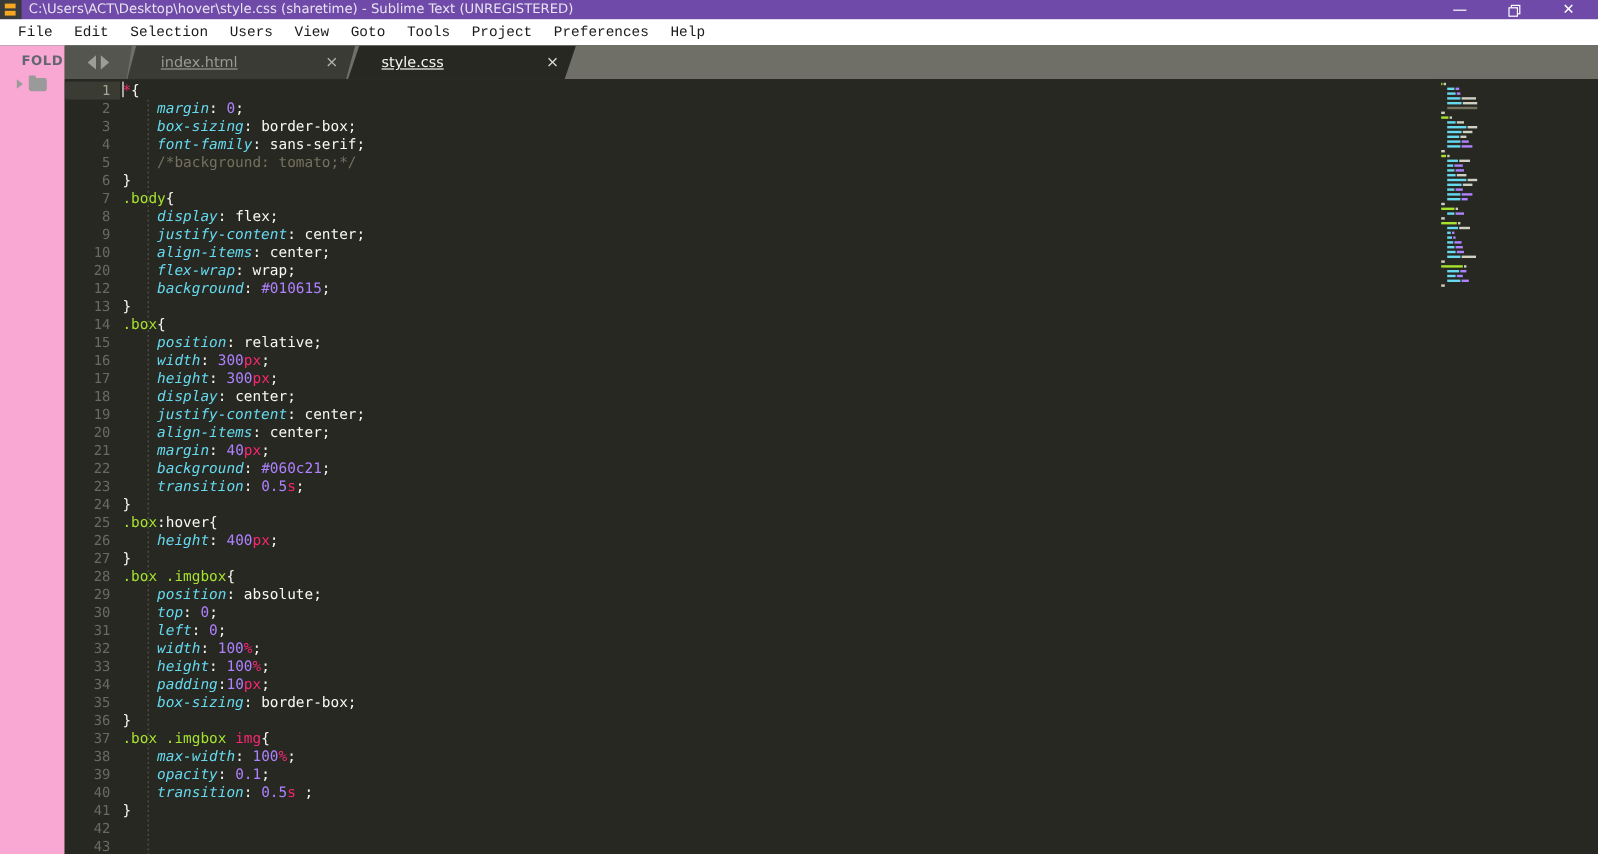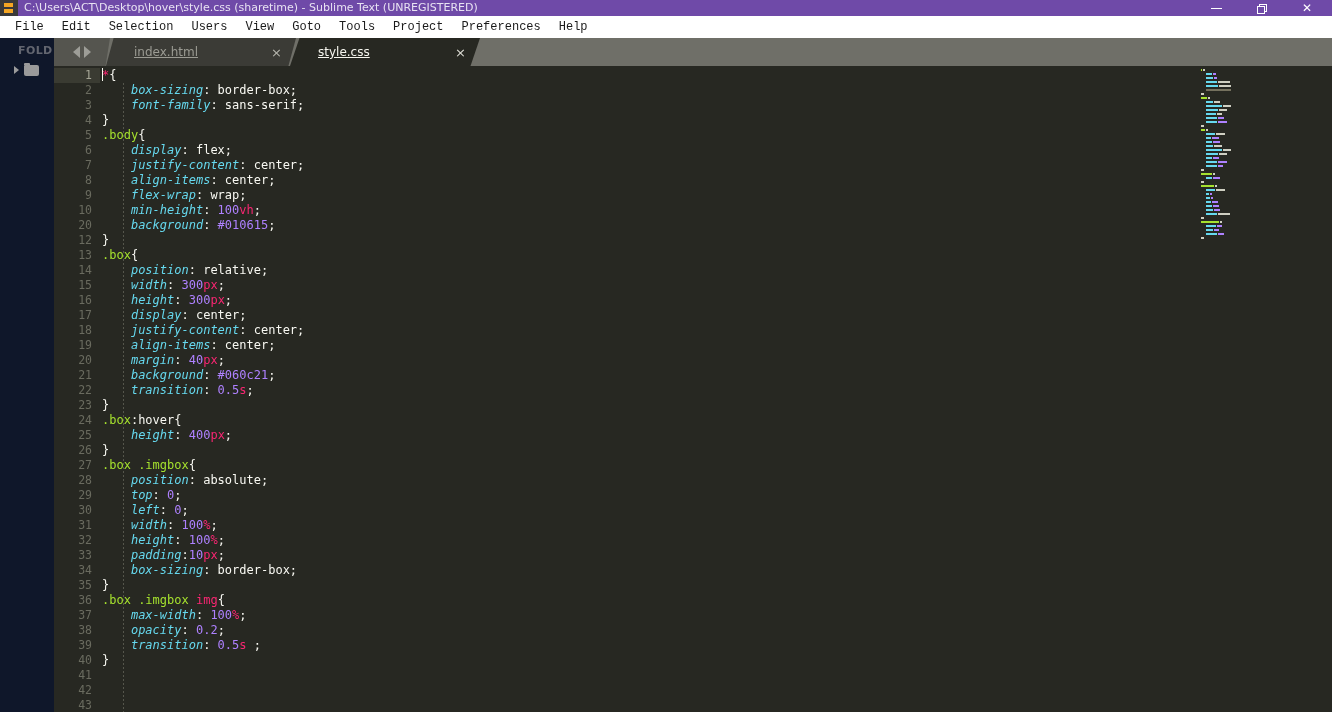--- a/index.html
+++ b/index.html
@@ -117,21 +117,21 @@
   .main {
     display: flex;
     height: 674px;
     background: #272822;
   }
 
   
   .sidebar {
     width: 54px;
     flex: 0 0 54px;
-    background: #0f172a;
+    background: #f9a8d4;
     padding-top: 2px;
     box-sizing: border-box;
   }
   .sidebar-header {
     color: #636670;
     font-size: 11px;
     font-weight: bold;
     letter-spacing: 0.4px;
     padding: 4px 0 4px 18px;
     white-space: nowrap;
@@ -445,29 +445,30 @@
           <div class="ln">38</div>
           <div class="ln">39</div>
           <div class="ln">40</div>
           <div class="ln">41</div>
           <div class="ln">42</div>
           <div class="ln">43</div>
         </div>
       <div class="code-area" id="code-area">
         <div class="indent-guide"></div>
       <div class="code-line"><span class="cursor"></span><span class="t-star">*</span><span class="t-brace">{</span></div>
+          <div class="code-line">    <span class="t-prop">margin</span><span class="t-punc">: </span><span class="t-num">0</span><span class="t-val">;</span></div>
           <div class="code-line">    <span class="t-prop">box-sizing</span><span class="t-punc">: </span><span class="t-val">border-box;</span></div>
           <div class="code-line">    <span class="t-prop">font-family</span><span class="t-punc">: </span><span class="t-val">sans-serif;</span></div>
+          <div class="code-line">    <span class="t-com">/*background: tomato;*/</span></div>
           <div class="code-line"><span class="t-brace">}</span></div>
           <div class="code-line"><span class="t-sel">.body</span><span class="t-brace">{</span></div>
           <div class="code-line">    <span class="t-prop">display</span><span class="t-punc">: </span><span class="t-val">flex;</span></div>
           <div class="code-line">    <span class="t-prop">justify-content</span><span class="t-punc">: </span><span class="t-val">center;</span></div>
           <div class="code-line">    <span class="t-prop">align-items</span><span class="t-punc">: </span><span class="t-val">center;</span></div>
           <div class="code-line">    <span class="t-prop">flex-wrap</span><span class="t-punc">: </span><span class="t-val">wrap;</span></div>
-          <div class="code-line">    <span class="t-prop">min-height</span><span class="t-punc">: </span><span class="t-num">100</span><span class="t-unit">vh</span><span class="t-val">;</span></div>
           <div class="code-line">    <span class="t-prop">background</span><span class="t-punc">: </span><span class="t-hex">#010615</span><span class="t-val">;</span></div>
           <div class="code-line"><span class="t-brace">}</span></div>
           <div class="code-line"><span class="t-sel">.box</span><span class="t-brace">{</span></div>
           <div class="code-line">    <span class="t-prop">position</span><span class="t-punc">: </span><span class="t-val">relative;</span></div>
           <div class="code-line">    <span class="t-prop">width</span><span class="t-punc">: </span><span class="t-num">300</span><span class="t-unit">px</span><span class="t-val">;</span></div>
           <div class="code-line">    <span class="t-prop">height</span><span class="t-punc">: </span><span class="t-num">300</span><span class="t-unit">px</span><span class="t-val">;</span></div>
           <div class="code-line">    <span class="t-prop">display</span><span class="t-punc">: </span><span class="t-val">center;</span></div>
           <div class="code-line">    <span class="t-prop">justify-content</span><span class="t-punc">: </span><span class="t-val">center;</span></div>
           <div class="code-line">    <span class="t-prop">align-items</span><span class="t-punc">: </span><span class="t-val">center;</span></div>
           <div class="code-line">    <span class="t-prop">margin</span><span class="t-punc">: </span><span class="t-num">40</span><span class="t-unit">px</span><span class="t-val">;</span></div>
@@ -481,21 +482,21 @@
           <div class="code-line">    <span class="t-prop">position</span><span class="t-punc">: </span><span class="t-val">absolute;</span></div>
           <div class="code-line">    <span class="t-prop">top</span><span class="t-punc">: </span><span class="t-num">0</span><span class="t-val">;</span></div>
           <div class="code-line">    <span class="t-prop">left</span><span class="t-punc">: </span><span class="t-num">0</span><span class="t-val">;</span></div>
           <div class="code-line">    <span class="t-prop">width</span><span class="t-punc">: </span><span class="t-num">100</span><span class="t-unit">%</span><span class="t-val">;</span></div>
           <div class="code-line">    <span class="t-prop">height</span><span class="t-punc">: </span><span class="t-num">100</span><span class="t-unit">%</span><span class="t-val">;</span></div>
           <div class="code-line">    <span class="t-prop">padding</span><span class="t-punc">:</span><span class="t-num">10</span><span class="t-unit">px</span><span class="t-val">;</span></div>
           <div class="code-line">    <span class="t-prop">box-sizing</span><span class="t-punc">: </span><span class="t-val">border-box;</span></div>
           <div class="code-line"><span class="t-brace">}</span></div>
           <div class="code-line"><span class="t-sel">.box</span> <span class="t-sel">.imgbox</span> <span class="t-tag">img</span><span class="t-brace">{</span></div>
           <div class="code-line">    <span class="t-prop">max-width</span><span class="t-punc">: </span><span class="t-num">100</span><span class="t-unit">%</span><span class="t-val">;</span></div>
-          <div class="code-line">    <span class="t-prop">opacity</span><span class="t-punc">: </span><span class="t-num">0.2</span><span class="t-val">;</span></div>
+          <div class="code-line">    <span class="t-prop">opacity</span><span class="t-punc">: </span><span class="t-num">0.1</span><span class="t-val">;</span></div>
           <div class="code-line">    <span class="t-prop">transition</span><span class="t-punc">: </span><span class="t-num">0.5</span><span class="t-unit">s</span><span class="t-val"> ;</span></div>
           <div class="code-line"><span class="t-brace">}</span></div>
         </div>
       <div class="minimap" id="minimap">
           <div class="mm-line" style="padding-left: 6px;">
             <div class="mm-seg" style="width: 1.1px; background: rgb(166, 226, 46);"></div>
             <div class="mm-seg" style="width: 2px; background: rgb(207, 207, 194);"></div>
           </div>
           <div class="mm-line" style="padding-left: 10.8px;">
             <div class="mm-seg" style="width: 6.6px; background: rgb(102, 217, 239);"></div>

